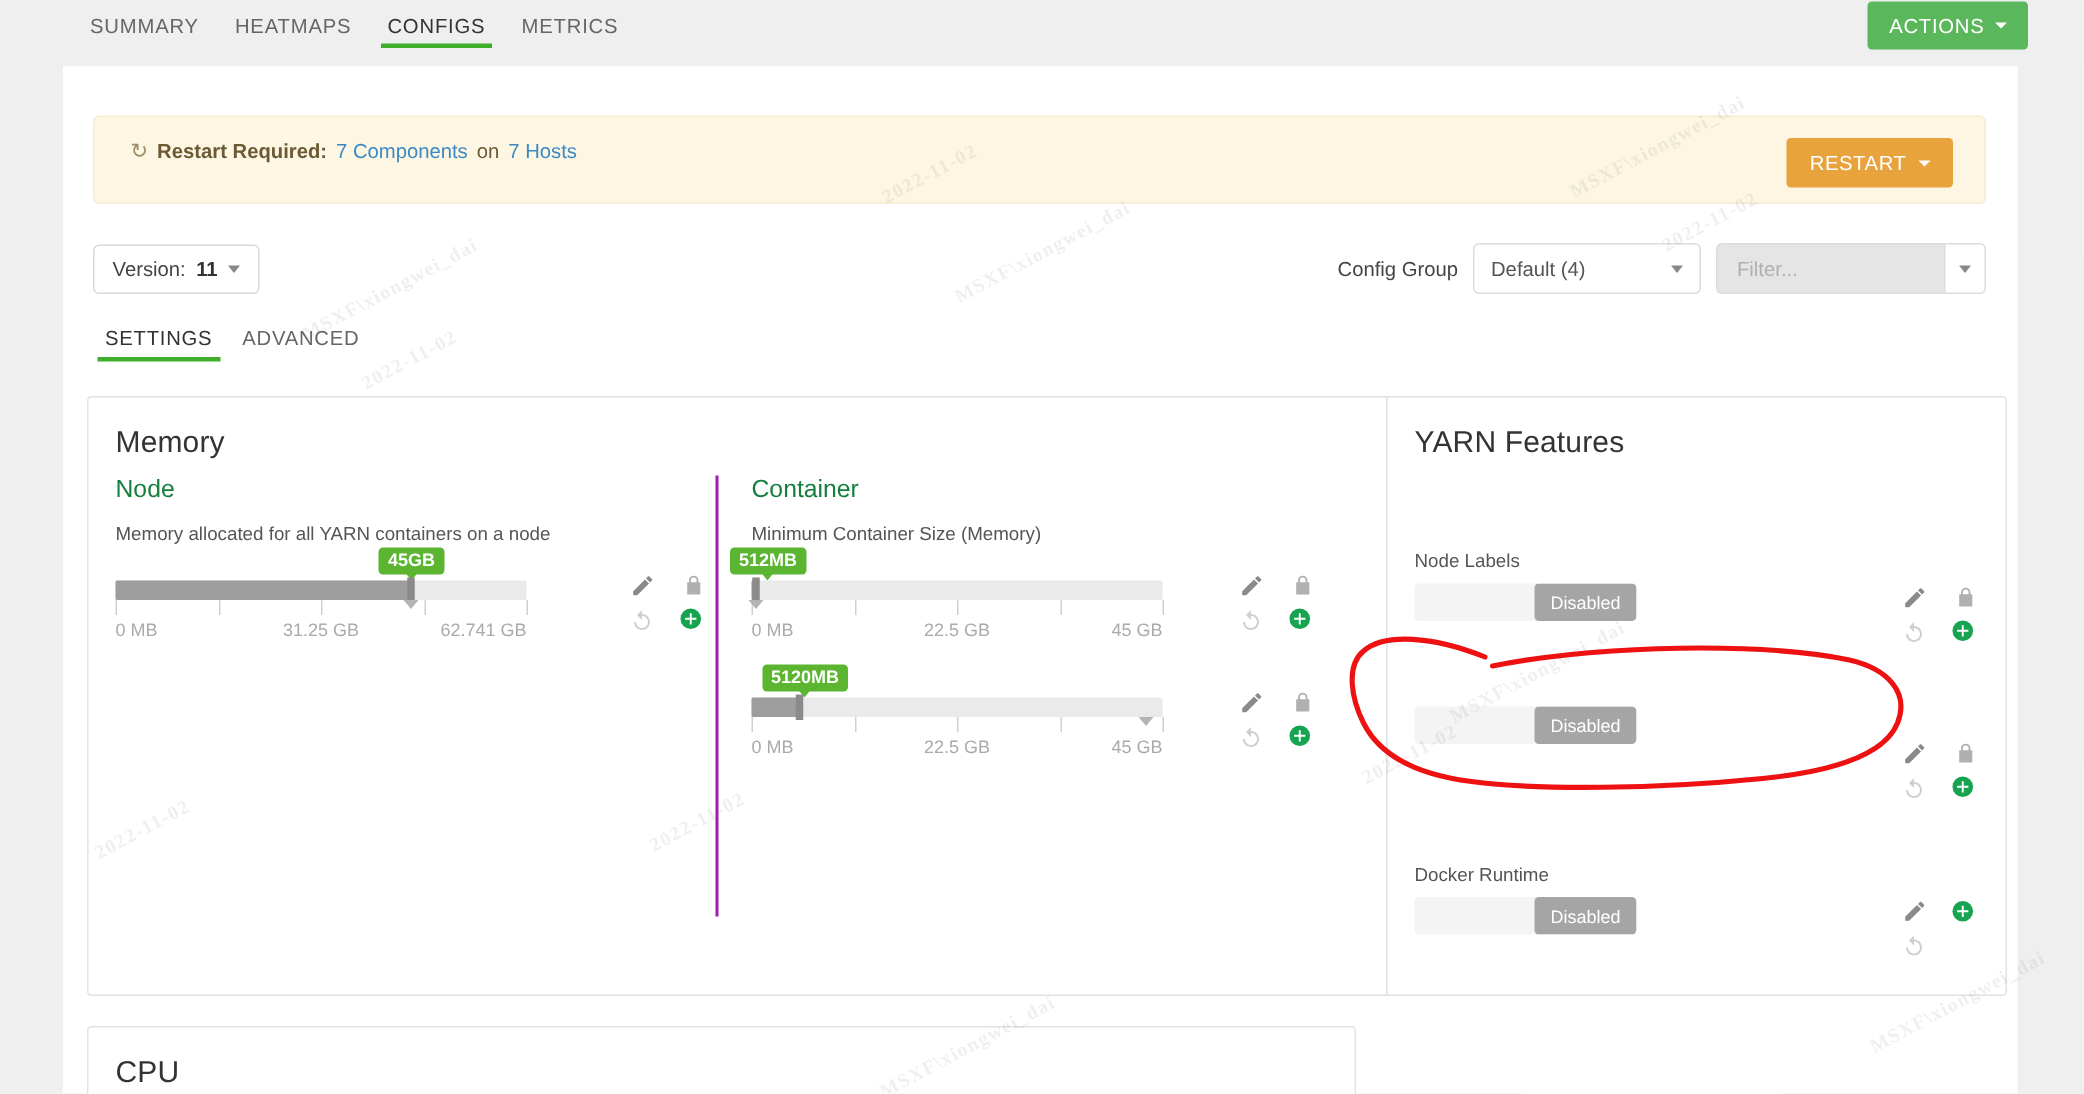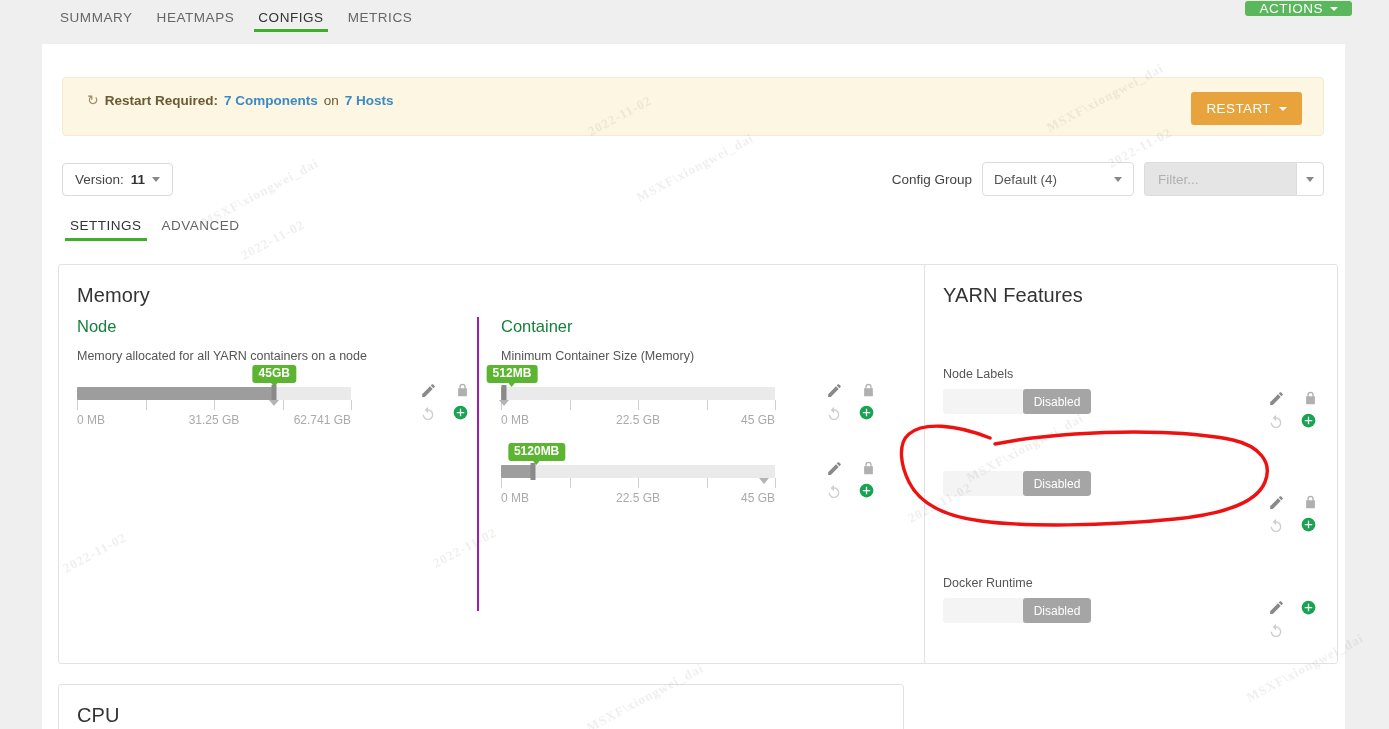--- a/index.html
+++ b/index.html
@@ -56,21 +56,21 @@
     height: 3px; background: #3fae2a;
   }
 
   .actions-btn {
     position: absolute; right: 37px; top: 1px;
     background: #5bb75b;
     color: #fff;
     border: none;
     border-radius: 3px;
     padding: 0 14px;
-    height: 15px;
+    height: 32px;
     font-size: 13.5px;
     letter-spacing: 0.5px;
     cursor: pointer;
     display: flex; align-items: center; gap: 7px;
   }
   .caret-down {
     width: 0; height: 0;
     border-left: 4px solid transparent;
     border-right: 4px solid transparent;
     border-top: 4px solid currentColor;
@@ -93,21 +93,21 @@
     background: #fdf6e3;
     border: 1px solid #f6ebd0;
     border-radius: 4px;
   }
   .restart-text {
     position: absolute; left: 24px; top: 14px;
     font-size: 13.5px; color: #6b5a34;
     display: flex; align-items: center; gap: 6px;
   }
   .restart-text b { font-weight: 700; color: #6b5a34; }
-  .restart-link { color: #3b8ac4; cursor: pointer; font-weight: bold; }
+  .restart-link { color: #3b8ac4; cursor: pointer; }
   .refresh-glyph {
     display: inline-block;
     font-size: 14px;
     color: #9c8c68;
     transform: scaleX(1);
   }
   .restart-btn {
     position: absolute; right: 21px; top: 14px;
     background: #e8a33d;
     color: #fff; border: none; border-radius: 3px;

